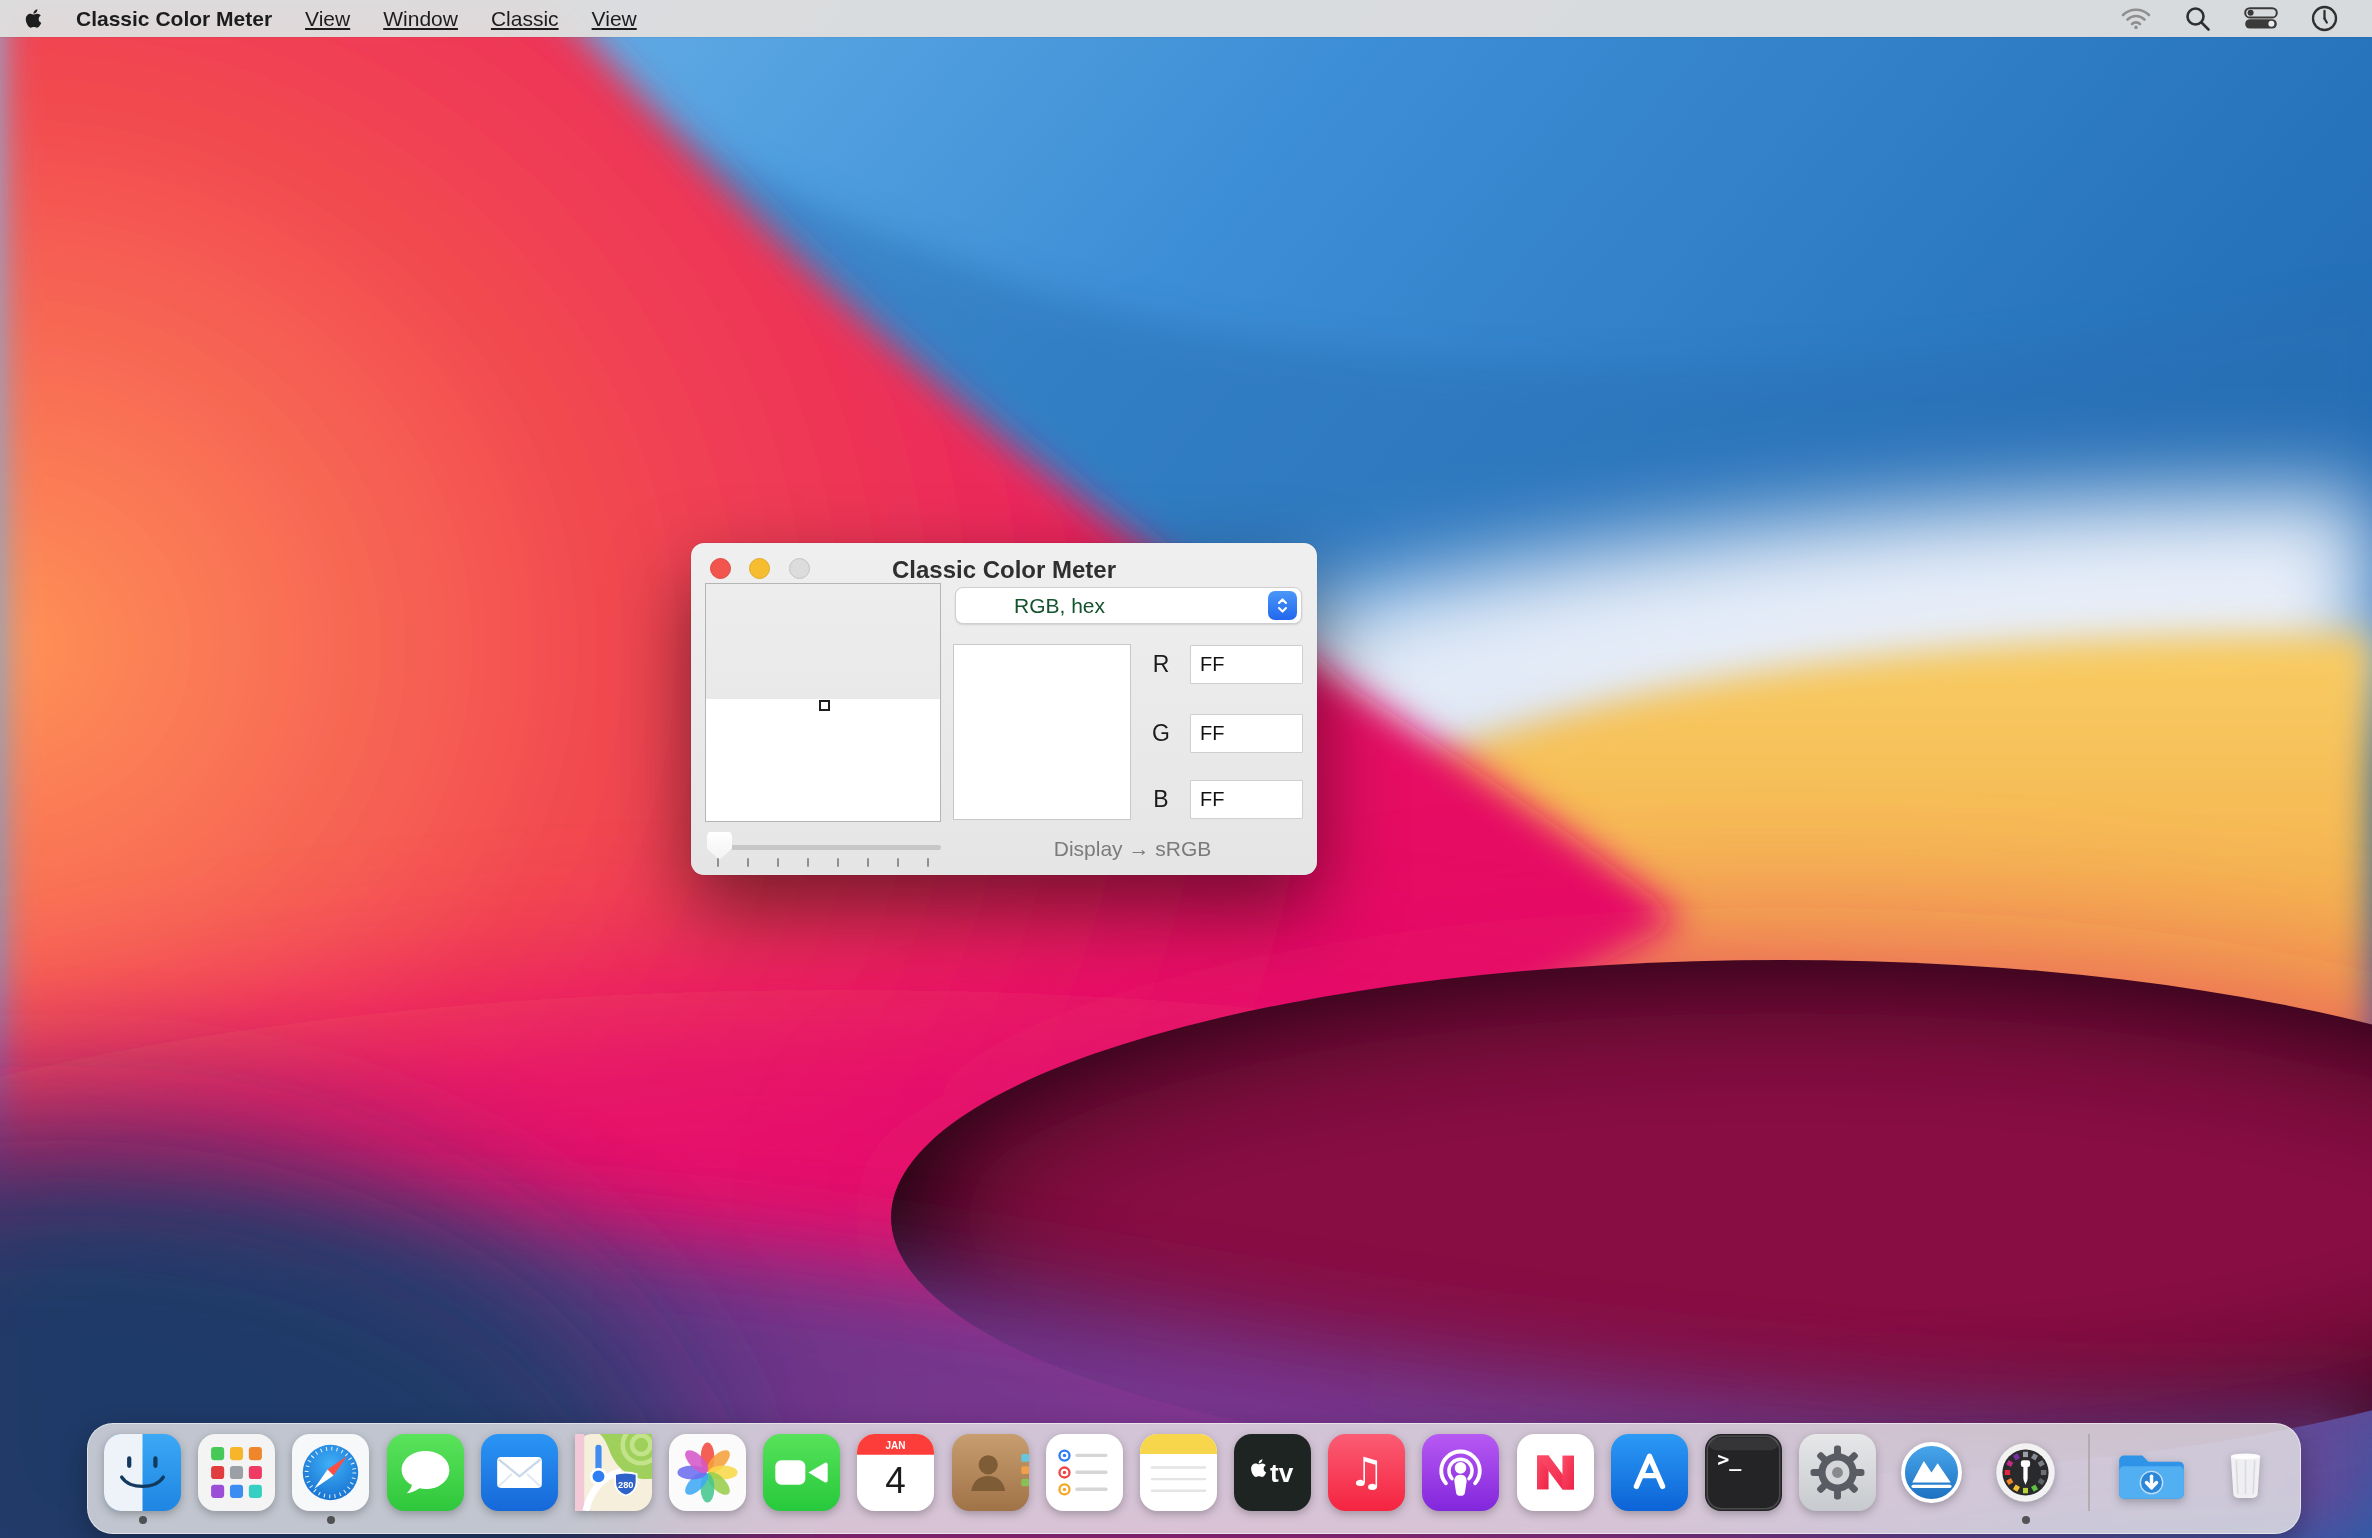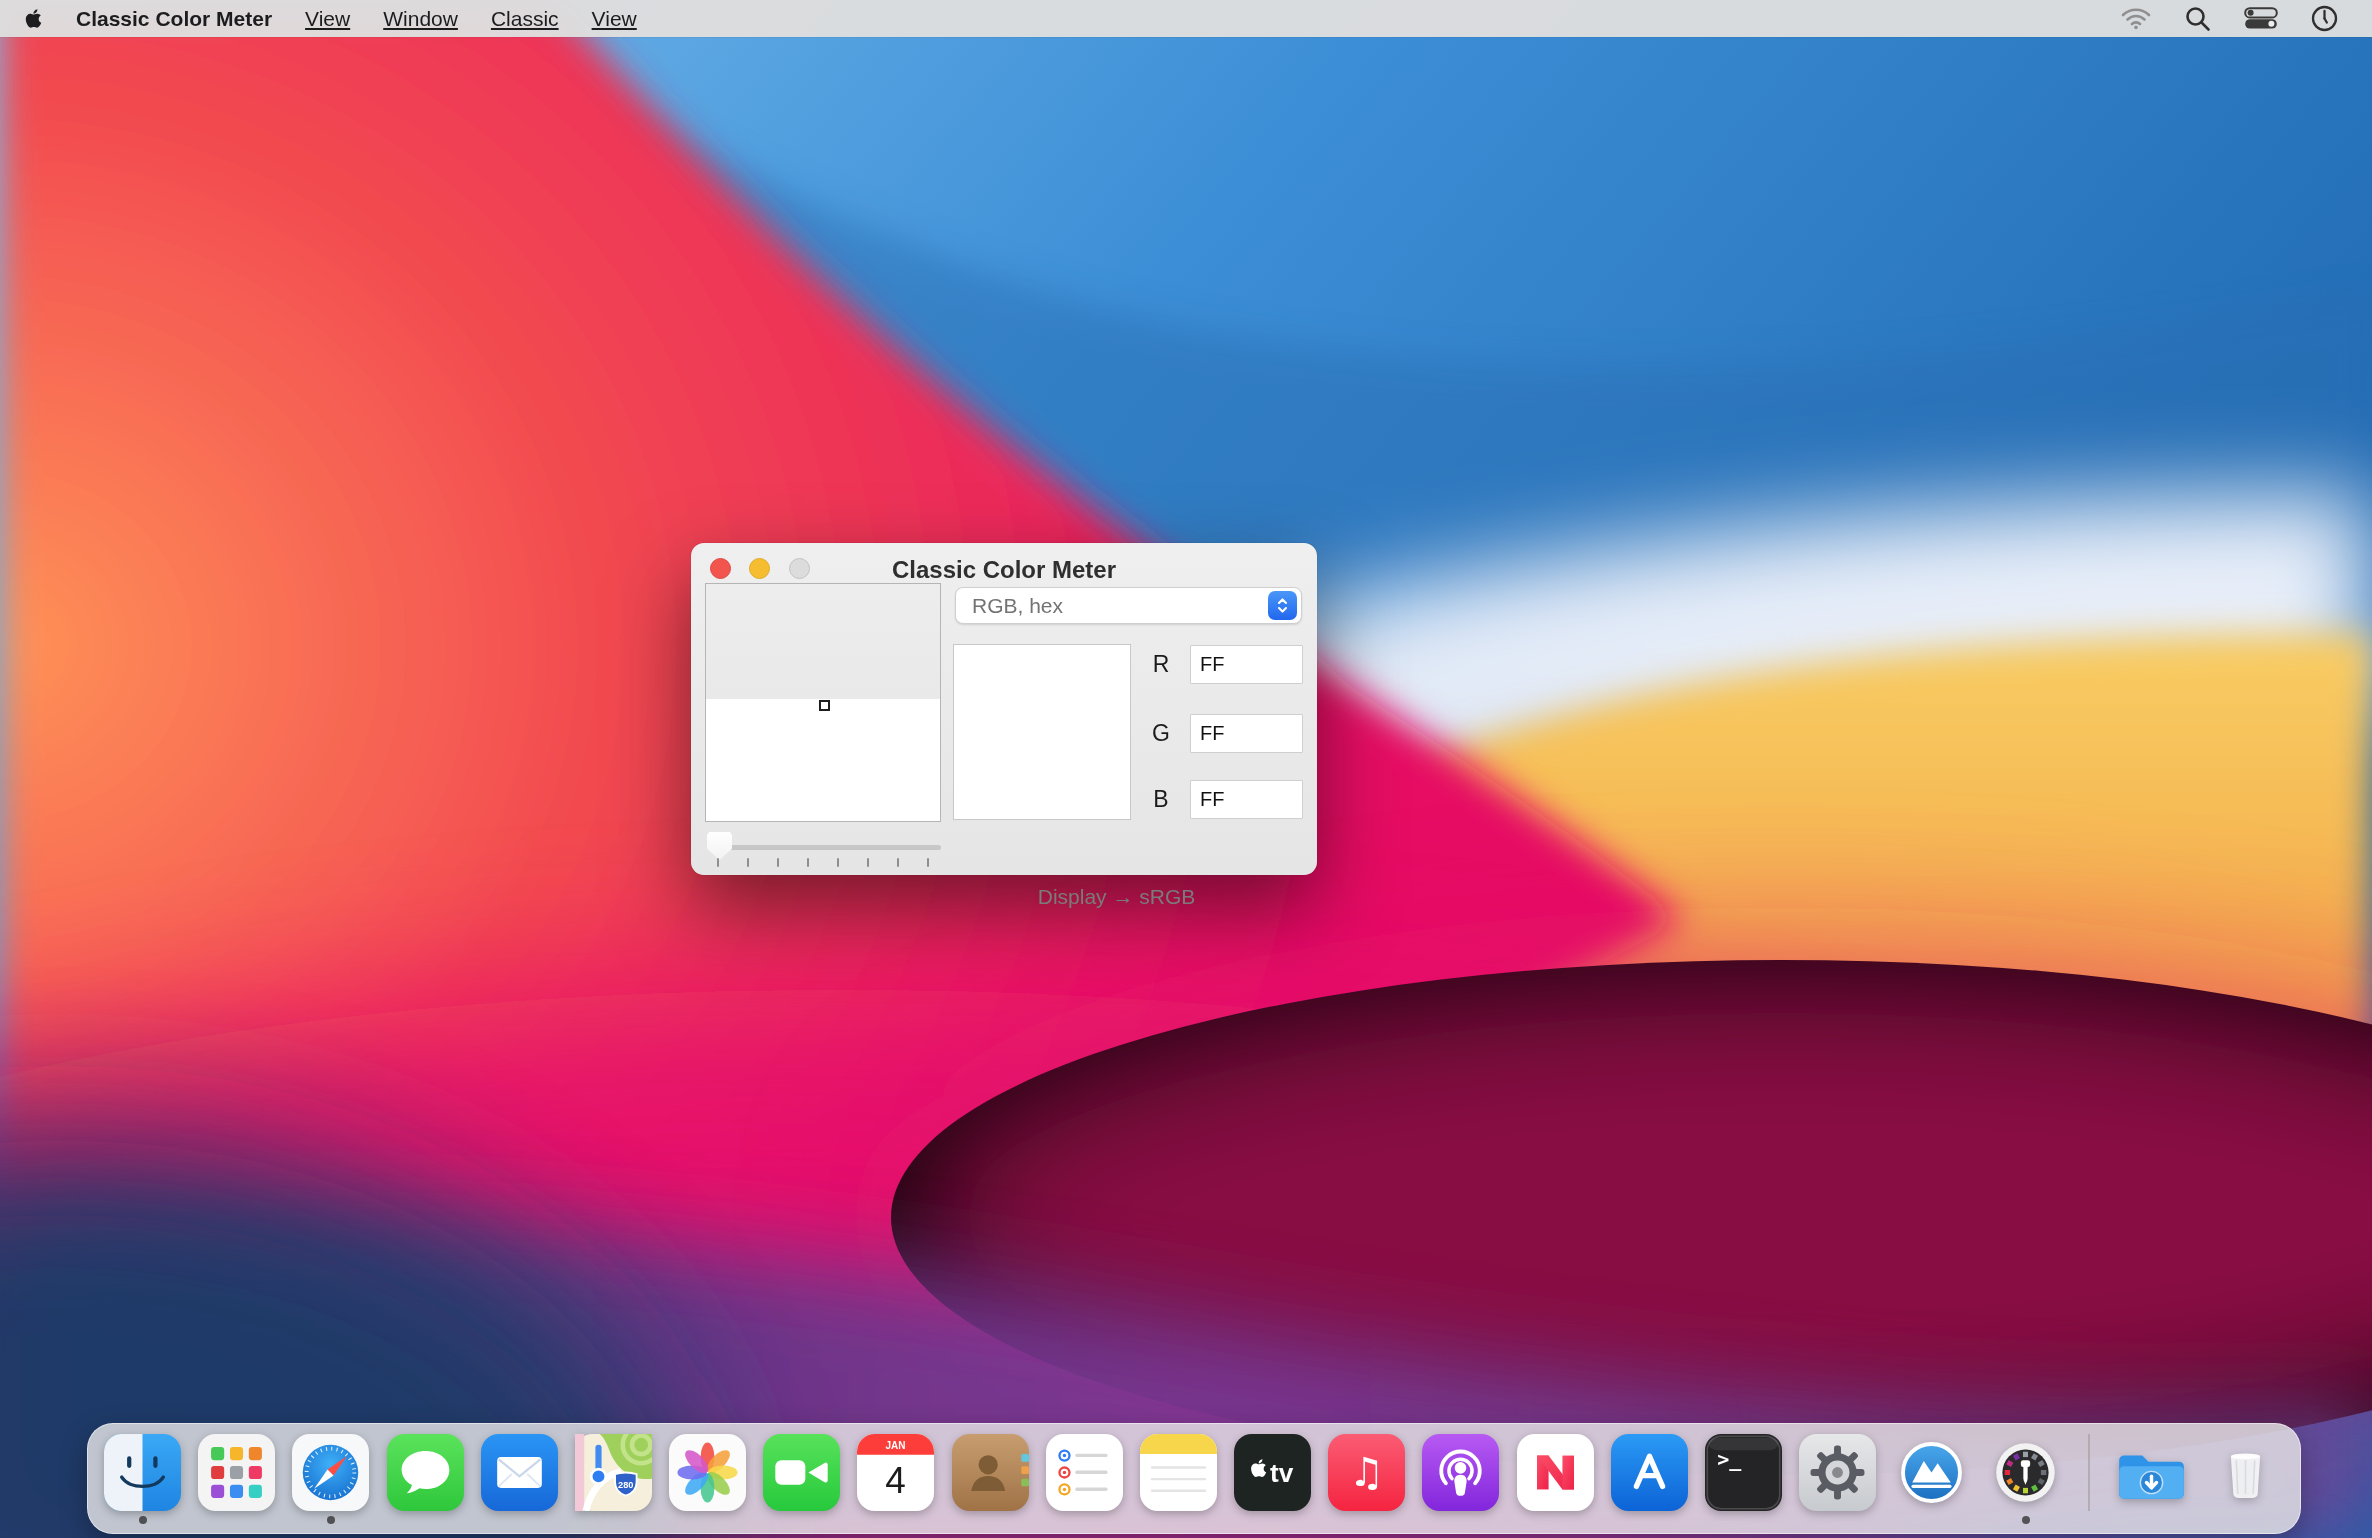--- a/index.html
+++ b/index.html
@@ -49,21 +49,21 @@
   .mag-top{position:absolute;left:0;top:0;width:100%;height:48.5%;
     background:linear-gradient(#ededed,#e9e9e9);}
   .aperture{
     position:absolute;left:113px;top:116px;width:11px;height:11px;
     border:2px solid #1d1d1d;box-sizing:border-box;background:transparent;
   }
   .mode-popup{
     position:absolute;left:264px;top:44px;width:347px;height:37px;
     background:#fff;border:1px solid #cfcfcf;border-radius:8px;box-sizing:border-box;
     box-shadow:0 1px 2px rgba(0,0,0,.12);
-    font-size:21px;color:#737373;line-height:35px;
+    font-size:21px;color:#14532d;line-height:35px;padding-left:42px;
   }
   .mode-popup .val{padding-left:16px;}
   .stepper{
     position:absolute;right:4px;top:3px;width:29px;height:29px;border-radius:7px;
     background:linear-gradient(#4a97f8,#2267ee);
     display:flex;align-items:center;justify-content:center;
   }
   .swatch{
     position:absolute;left:262px;top:101px;width:178px;height:176px;
     background:#ffffff;border:1px solid #c8c8c8;box-sizing:border-box;
@@ -86,22 +86,22 @@
   .slider-track{
     position:absolute;left:20px;top:302px;width:230px;height:5px;border-radius:3px;
     background:#c7c7c7;
   }
   .slider-ticks{
     position:absolute;left:26px;top:315px;width:212px;height:9px;
     display:flex;justify-content:space-between;
   }
   .slider-ticks i{width:2px;height:9px;background:#8f8f8f;border-radius:1px;}
   .w-footer{
-    position:absolute;left:252px;top:294px;width:347px;text-align:center;
-    font-size:21px;color:#7b7b7b;margin-top:48px;
+    position:absolute;left:268px;top:294px;width:347px;text-align:center;
+    font-size:21px;color:#7b7b7b;
   }
   
   #dock{
     position:absolute;left:87px;top:1423px;width:2214px;height:111px;
     background:rgba(233,233,233,.80);
     border:1px solid rgba(255,255,255,.5);
     border-radius:26px;box-sizing:border-box;
     box-shadow:0 10px 28px rgba(0,0,0,.28);
     display:flex;align-items:flex-start;justify-content:space-between;
     padding:10px 16px 0 16px;

